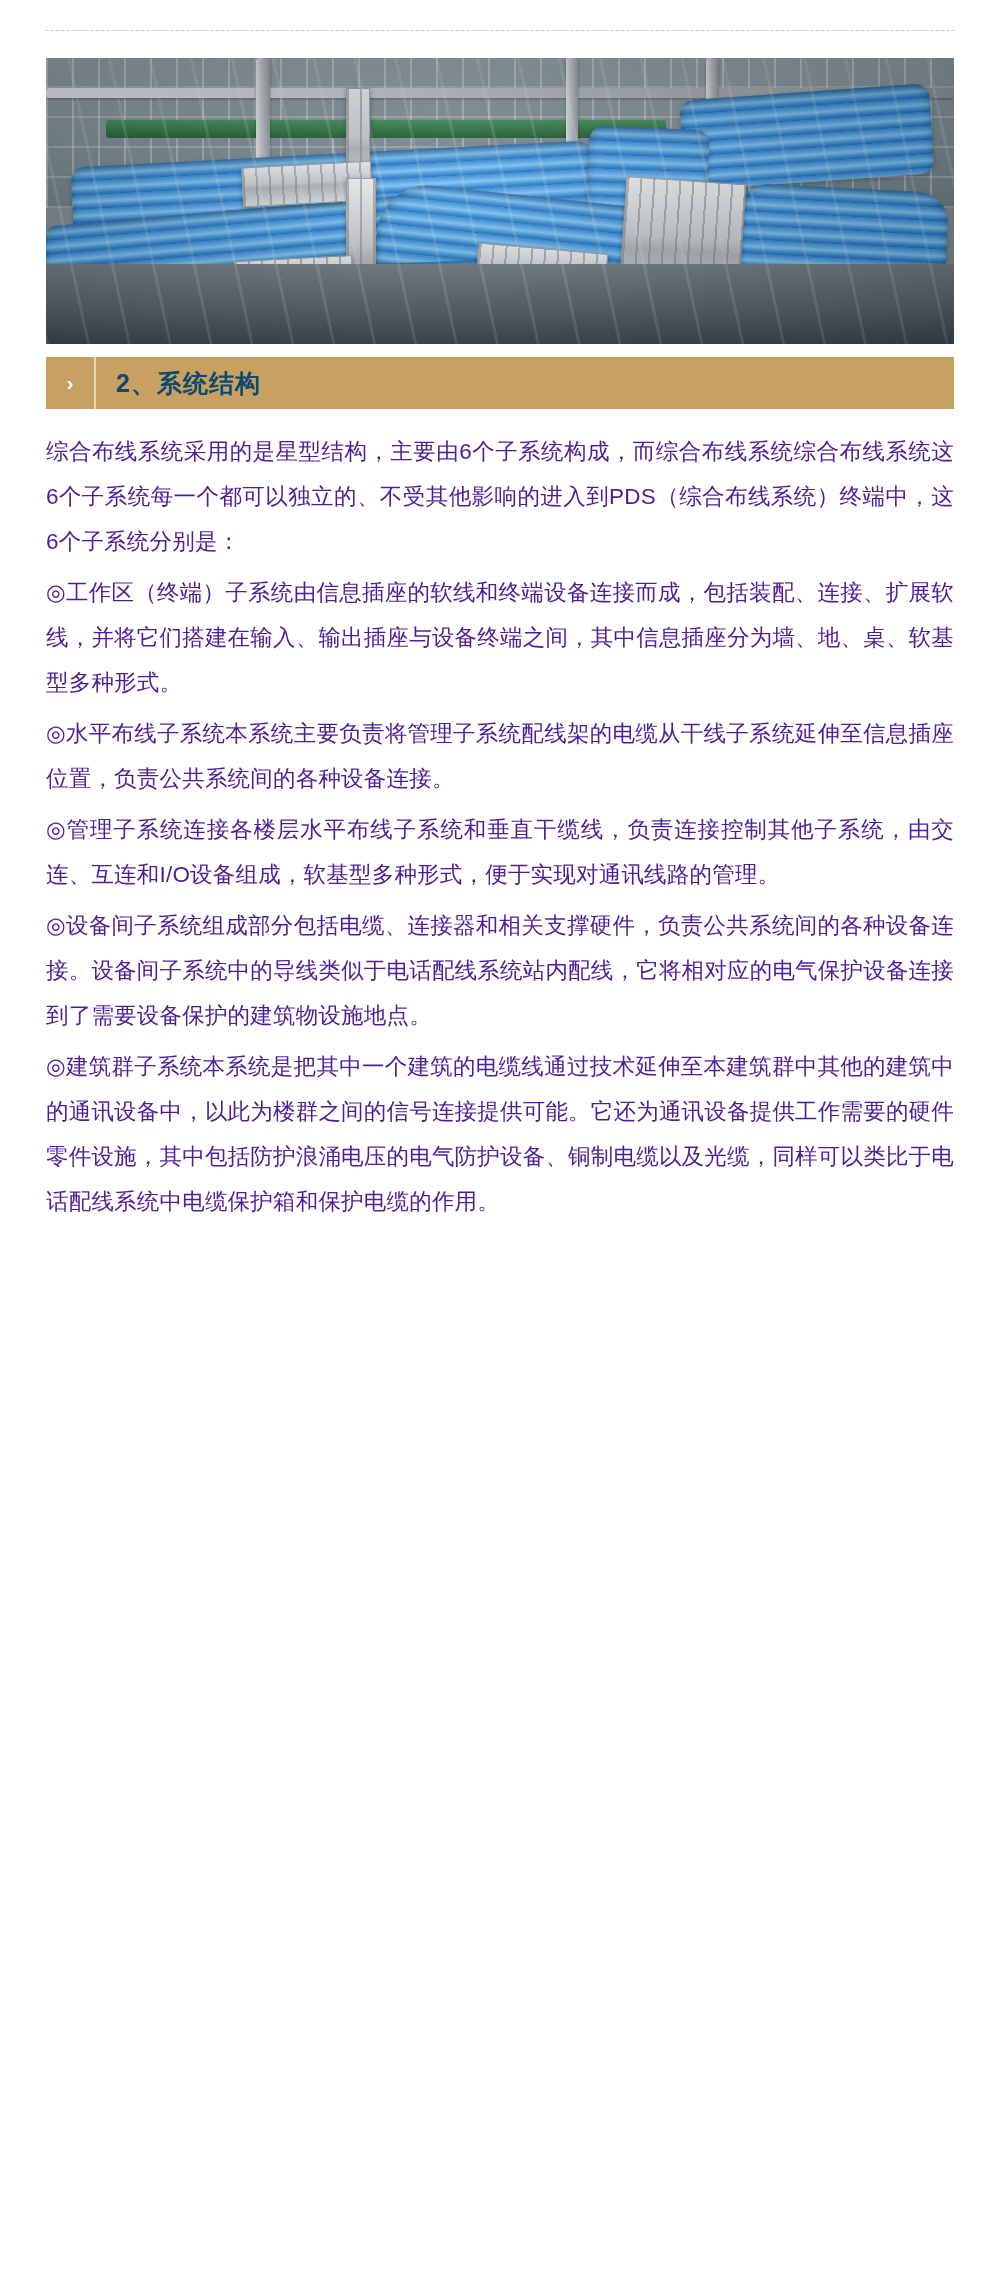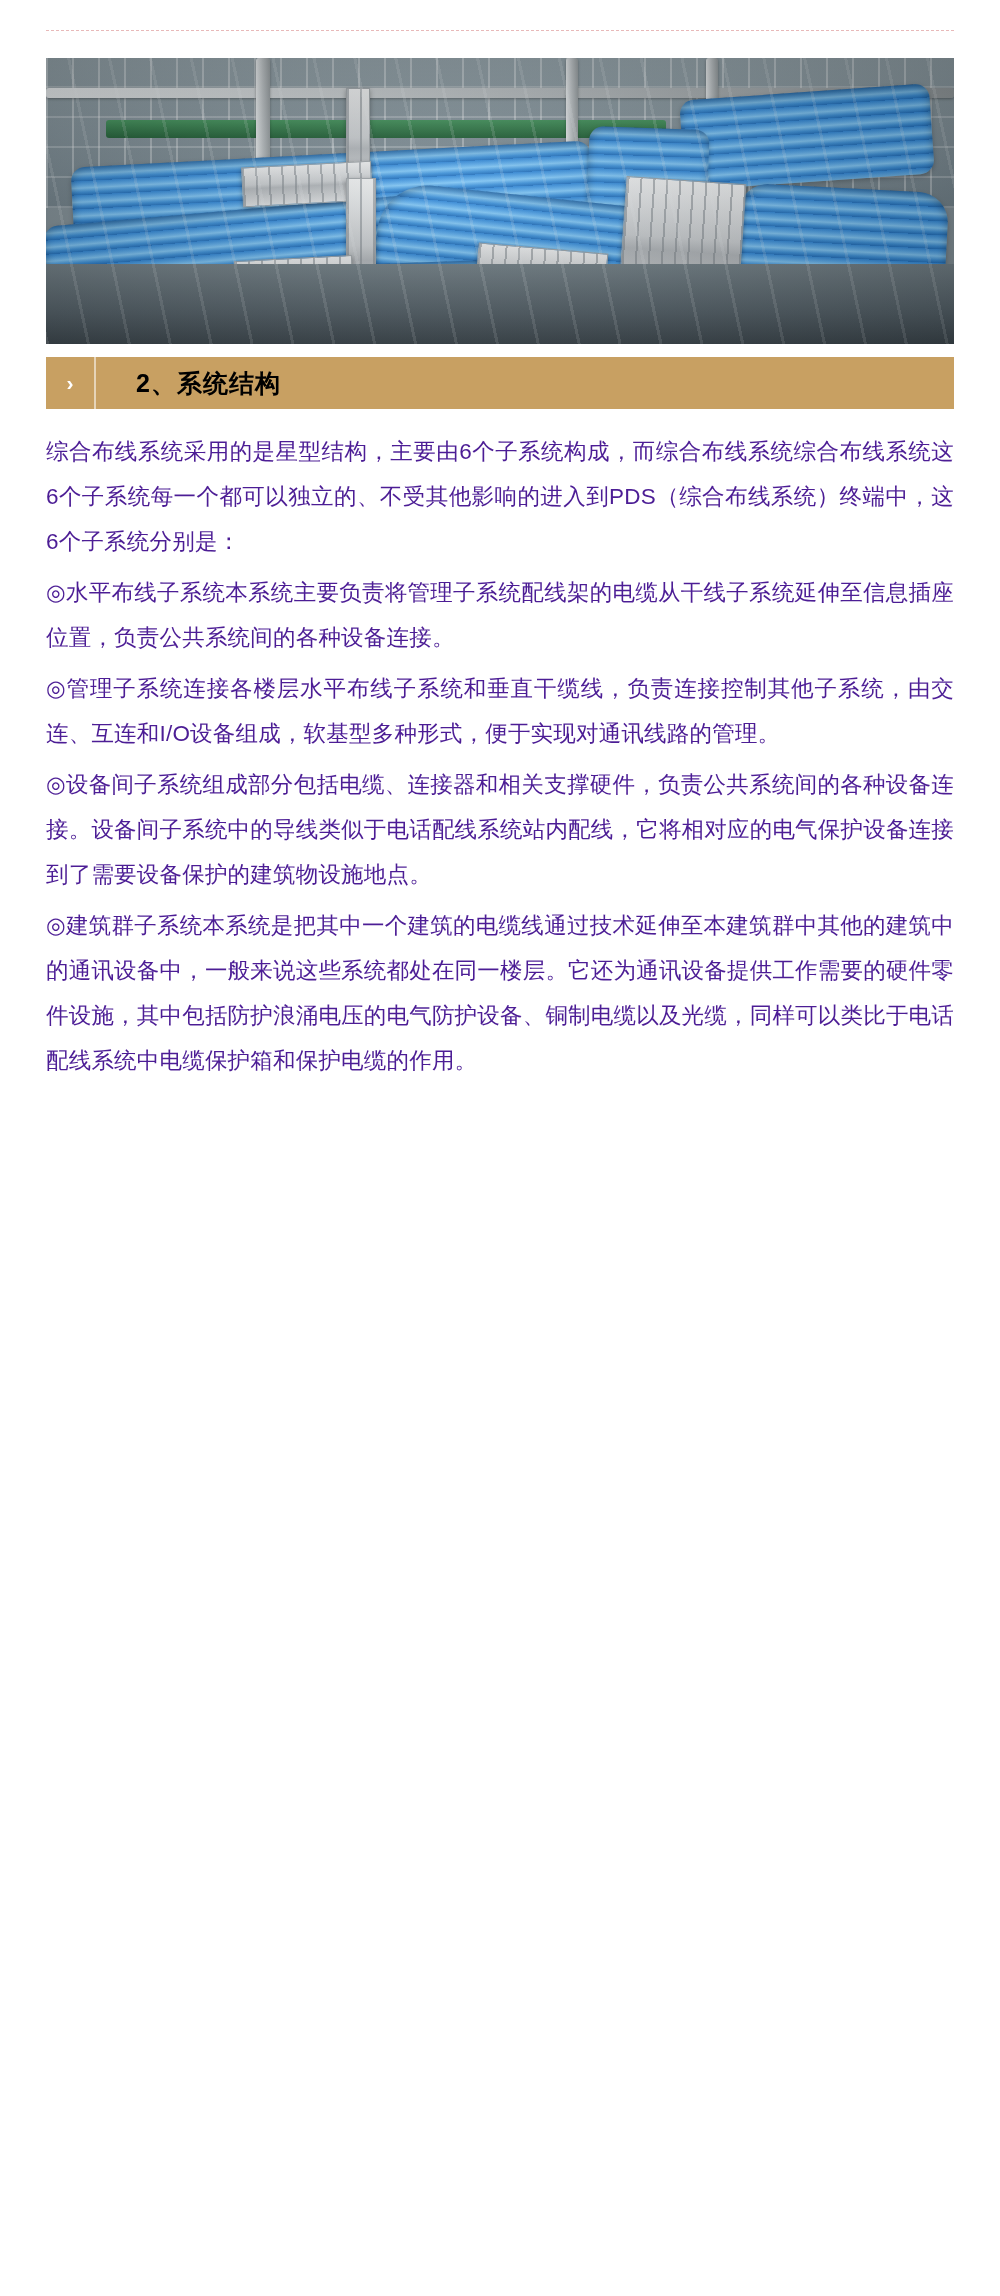--- a/index.html
+++ b/index.html
@@ -139,25 +139,25 @@
     font-weight: bold;
     flex: 0 0 auto;
   }
   .section-bar .sep {
     width: 2px;
     height: 52px;
     background: rgba(255,255,255,0.55);
     flex: 0 0 auto;
   }
   .section-bar .title {
-    color: #000000;
+    color: #0c4a6e;
     font-size: 25px;
     font-weight: bold;
     letter-spacing: 1px;
-    padding-left: 40px;
+    padding-left: 20px;
   }
   
   .body-text {
     margin-top: 20px;
     width: 908px;
   }
   .body-text p {
     margin: 0 0 6px 0;
     font-size: 22.5px;
     line-height: 45px;
@@ -203,19 +203,20 @@
   </div>
 
   <div class="section-bar">
     <div class="chev">›</div>
     <div class="sep"></div>
     <div class="title">2、系统结构</div>
   </div>
 
   <div class="body-text">
     <p>综合布线系统采用的是星型结构，主要由6个子系统构成，而综合布线系统综合布线系统这6个子系统每一个都可以独立的、不受其他影响的进入到PDS（综合布线系统）终端中，这6个子系统分别是：</p>
+    <p>◎工作区（终端）子系统由信息插座的软线和终端设备连接而成，包括装配、连接、扩展软线，并将它们搭建在输入、输出插座与设备终端之间，其中信息插座分为墙、地、桌、软基型多种形式。</p>
     <p>◎水平布线子系统本系统主要负责将管理子系统配线架的电缆从干线子系统延伸至信息插座位置，负责公共系统间的各种设备连接。</p>
     <p>◎管理子系统连接各楼层水平布线子系统和垂直干缆线，负责连接控制其他子系统，由交连、互连和I/O设备组成，软基型多种形式，便于实现对通讯线路的管理。</p>
     <p>◎设备间子系统组成部分包括电缆、连接器和相关支撑硬件，负责公共系统间的各种设备连接。设备间子系统中的导线类似于电话配线系统站内配线，它将相对应的电气保护设备连接到了需要设备保护的建筑物设施地点。</p>
-    <p>◎建筑群子系统本系统是把其中一个建筑的电缆线通过技术延伸至本建筑群中其他的建筑中的通讯设备中，一般来说这些系统都处在同一楼层。它还为通讯设备提供工作需要的硬件零件设施，其中包括防护浪涌电压的电气防护设备、铜制电缆以及光缆，同样可以类比于电话配线系统中电缆保护箱和保护电缆的作用。</p>
+    <p>◎建筑群子系统本系统是把其中一个建筑的电缆线通过技术延伸至本建筑群中其他的建筑中的通讯设备中，以此为楼群之间的信号连接提供可能。它还为通讯设备提供工作需要的硬件零件设施，其中包括防护浪涌电压的电气防护设备、铜制电缆以及光缆，同样可以类比于电话配线系统中电缆保护箱和保护电缆的作用。</p>
   </div>
 
 </div>
 
 </body></html>

